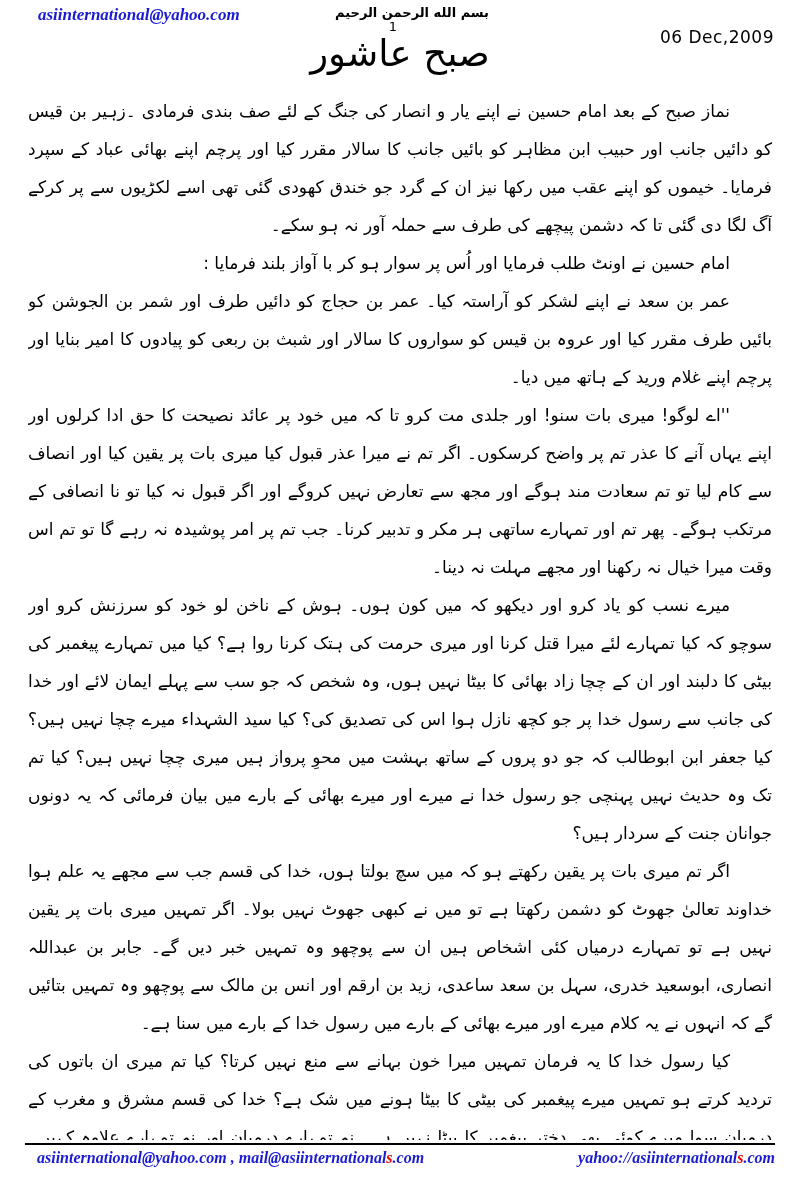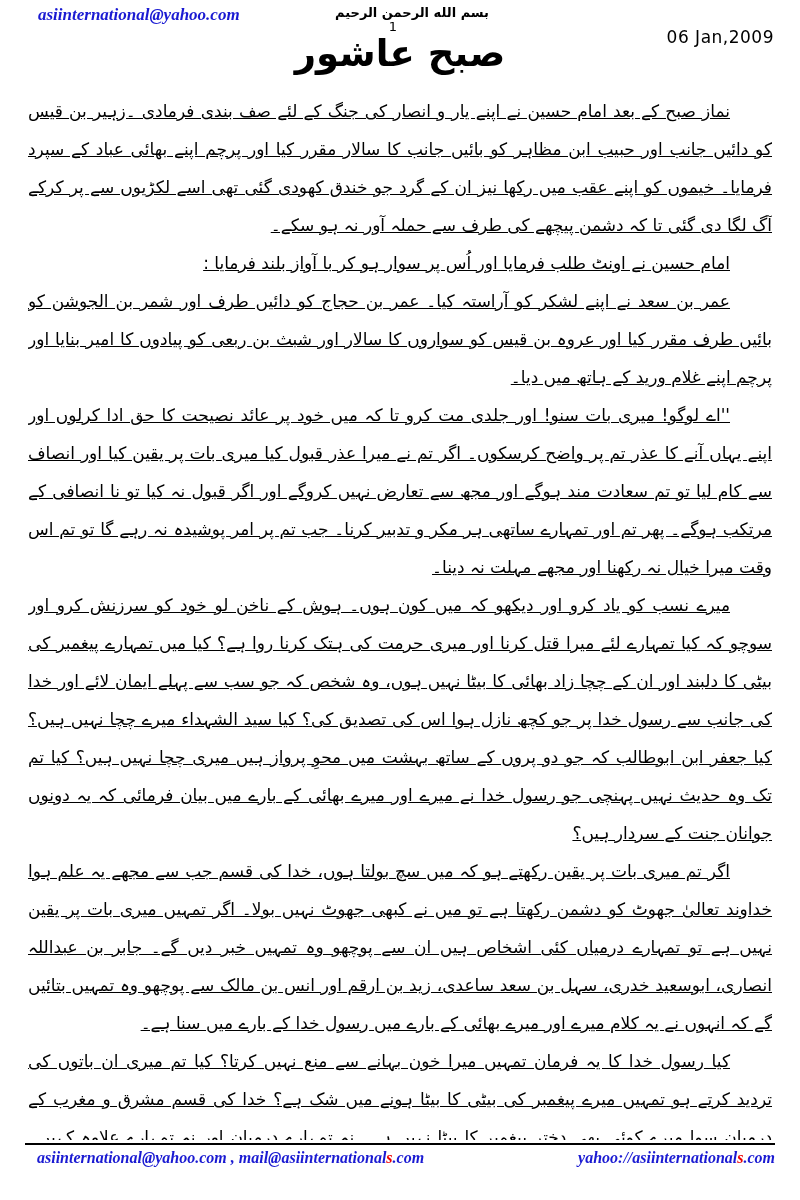--- a/index.html
+++ b/index.html
@@ -42,33 +42,32 @@
   }
   .date{
     position:absolute;top:27px;right:26px;
     font-size:17px;
     letter-spacing:0.5px;
   }
   .title{
     position:absolute;top:30px;left:0;right:0;
     margin:0;text-align:center;
     direction:rtl;
-    font-size:37px;font-weight:bold;
+    font-size:37px;font-weight:normal;
     line-height:1.3;
   }
 
   
   .doc-body{
     position:absolute;top:92px;left:28px;right:28px;
     height:1048px;overflow:hidden;
     direction:rtl;
     text-align:justify;
     font-size:17px;
     line-height:38px;
-    text-decoration:underline;
   }
   .doc-body p{
     margin:0;
     text-indent:42px;
   }
 
   
   .footer{
     position:absolute;top:1143px;left:25px;right:25px;
   }
@@ -86,21 +85,21 @@
 </style>
 </head>
 <body>
 
 <div class="page">
 
   <div class="header">
     <span class="header-email">asiinternational@yahoo.com</span>
     <div class="bismillah">بسم الله الرحمن الرحيم</div>
     <div class="page-number">1</div>
-    <div class="date">06 Jan,2009</div>
+    <div class="date">06 Dec,2009</div>
     <h1 class="title">صبح عاشور</h1>
   </div>
 
   <div class="doc-body">
     <p>نماز صبح کے بعد امام حسین نے اپنے یار و انصار کی جنگ کے لئے صف بندی فرمادی ۔زہیر بن قیس کو دائیں جانب اور حبیب ابن مظاہر کو بائیں جانب کا سالار مقرر کیا اور پرچم اپنے بھائی عباد کے سپرد فرمایا۔ خیموں کو اپنے عقب میں رکھا نیز ان کے گرد جو خندق کھودی گئی تھی اسے لکڑیوں سے پر کرکے آگ لگا دی گئی تا کہ دشمن پیچھے کی طرف سے حملہ آور نہ ہو سکے۔</p>
     <p>امام حسین نے اونٹ طلب فرمایا اور اُس پر سوار ہو کر با آواز بلند فرمایا :</p>
     <p>عمر بن سعد نے اپنے لشکر کو آراستہ کیا۔ عمر بن حجاج کو دائیں طرف اور شمر بن الجوشن کو بائیں طرف مقرر کیا اور عروہ بن قیس کو سواروں کا سالار اور شبث بن ربعی کو پیادوں کا امیر بنایا اور پرچم اپنے غلام ورید کے ہاتھ میں دیا۔</p>
     <p>''اے لوگو! میری بات سنو! اور جلدی مت کرو تا کہ میں خود پر عائد نصیحت کا حق ادا کرلوں اور اپنے یہاں آنے کا عذر تم پر واضح کرسکوں۔ اگر تم نے میرا عذر قبول کیا میری بات پر یقین کیا اور انصاف سے کام لیا تو تم سعادت مند ہوگے اور مجھ سے تعارض نہیں کروگے اور اگر قبول نہ کیا تو نا انصافی کے مرتکب ہوگے۔ پھر تم اور تمہارے ساتھی ہر مکر و تدبیر کرنا۔ جب تم پر امر پوشیدہ نہ رہے گا تو تم اس وقت میرا خیال نہ رکھنا اور مجھے مہلت نہ دینا۔</p>
     <p>میرے نسب کو یاد کرو اور دیکھو کہ میں کون ہوں۔ ہوش کے ناخن لو خود کو سرزنش کرو اور سوچو کہ کیا تمہارے لئے میرا قتل کرنا اور میری حرمت کی ہتک کرنا روا ہے؟ کیا میں تمہارے پیغمبر کی بیٹی کا دلبند اور ان کے چچا زاد بھائی کا بیٹا نہیں ہوں، وہ شخص کہ جو سب سے پہلے ایمان لائے اور خدا کی جانب سے رسول خدا پر جو کچھ نازل ہوا اس کی تصدیق کی؟ کیا سید الشہداء میرے چچا نہیں ہیں؟ کیا جعفر ابن ابوطالب کہ جو دو پروں کے ساتھ بہشت میں محوِ پرواز ہیں میری چچا نہیں ہیں؟ کیا تم تک وہ حدیث نہیں پہنچی جو رسول خدا نے میرے اور میرے بھائی کے بارے میں بیان فرمائی کہ یہ دونوں جوانان جنت کے سردار ہیں؟</p>
     <p>اگر تم میری بات پر یقین رکھتے ہو کہ میں سچ بولتا ہوں، خدا کی قسم جب سے مجھے یہ علم ہوا خداوند تعالیٰ جھوٹ کو دشمن رکھتا ہے تو میں نے کبھی جھوٹ نہیں بولا۔ اگر تمہیں میری بات پر یقین نہیں ہے تو تمہارے درمیاں کئی اشخاص ہیں ان سے پوچھو وہ تمہیں خبر دیں گے۔ جابر بن عبداللہ انصاری، ابوسعید خدری، سہل بن سعد ساعدی، زید بن ارقم اور انس بن مالک سے پوچھو وہ تمہیں بتائیں گے کہ انہوں نے یہ کلام میرے اور میرے بھائی کے بارے میں رسول خدا کے بارے میں سنا ہے۔</p>

